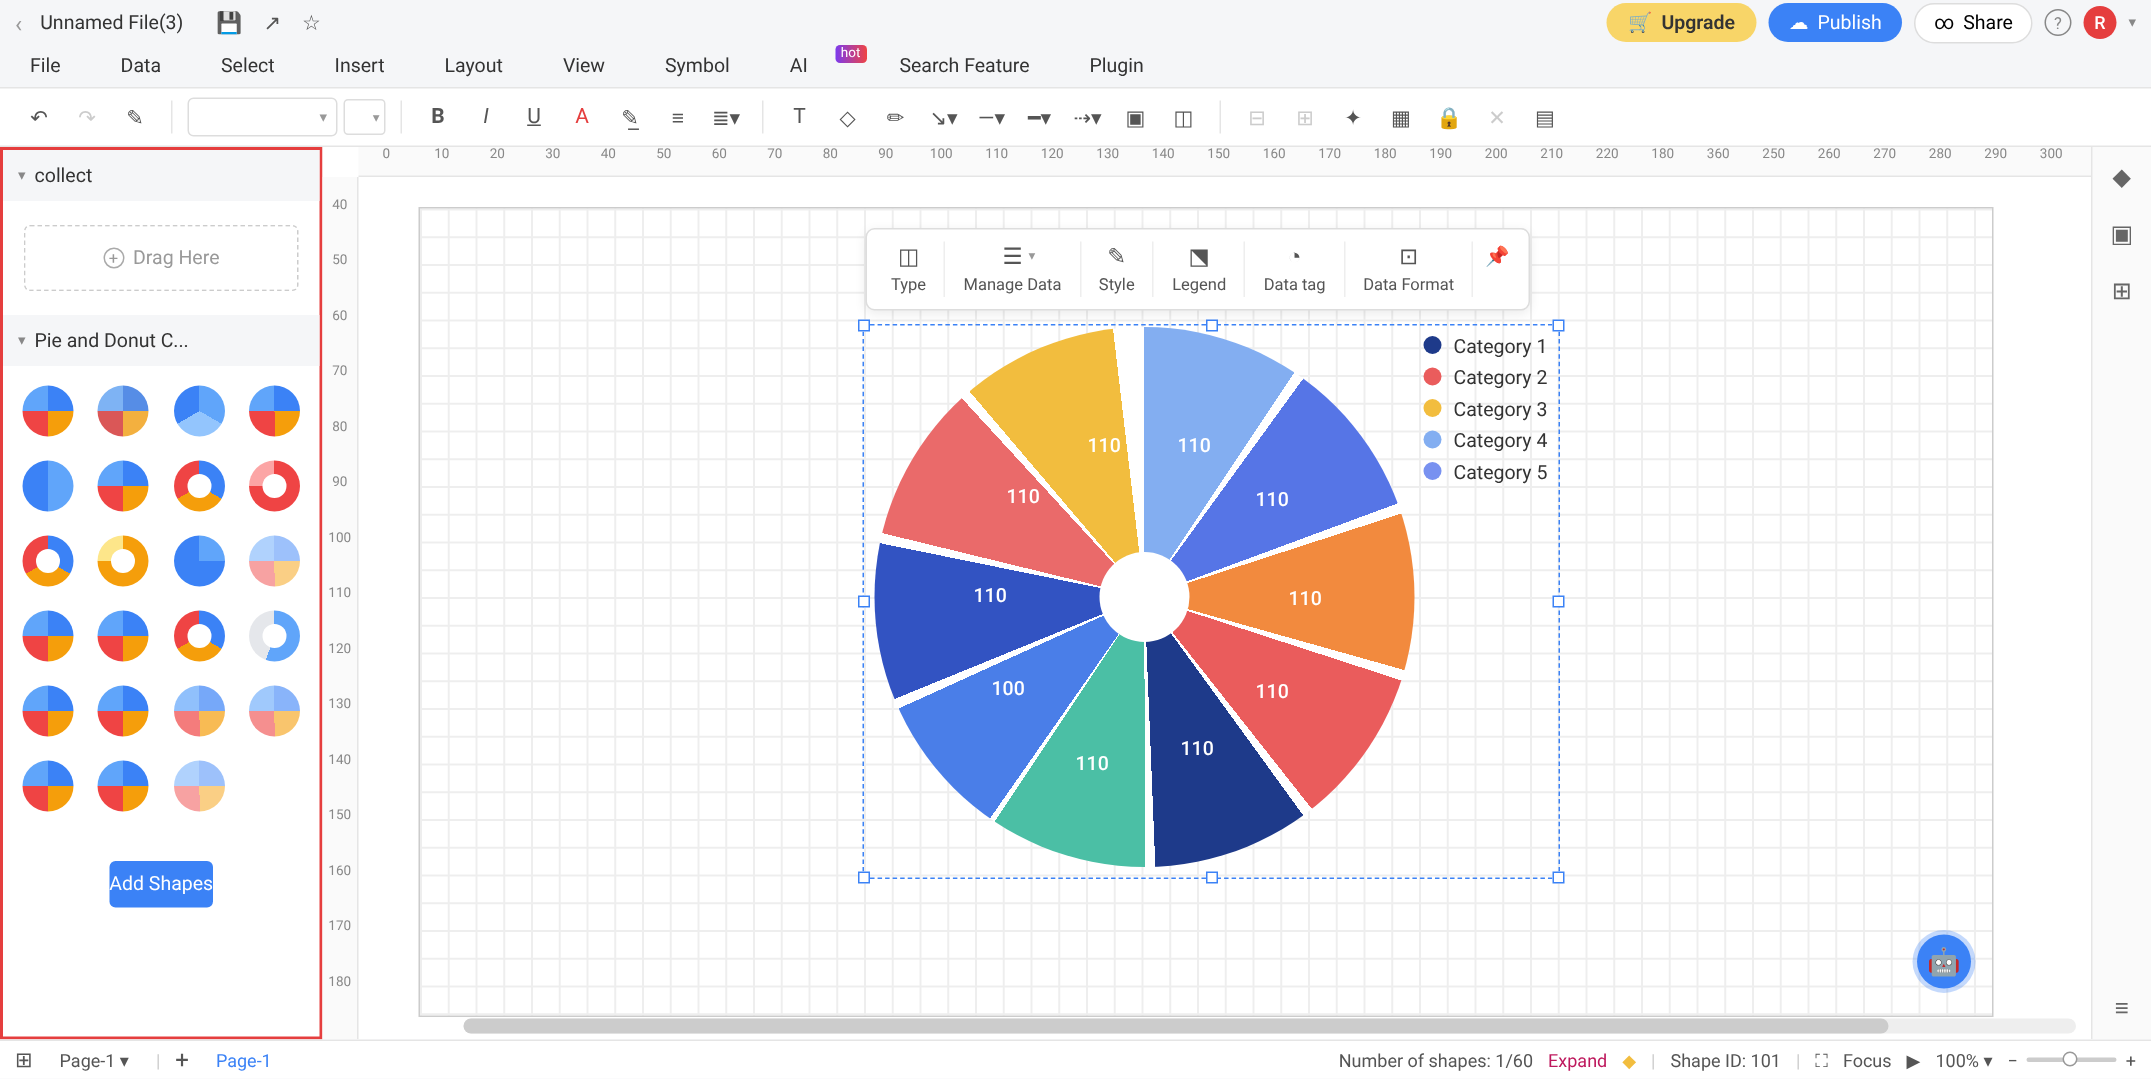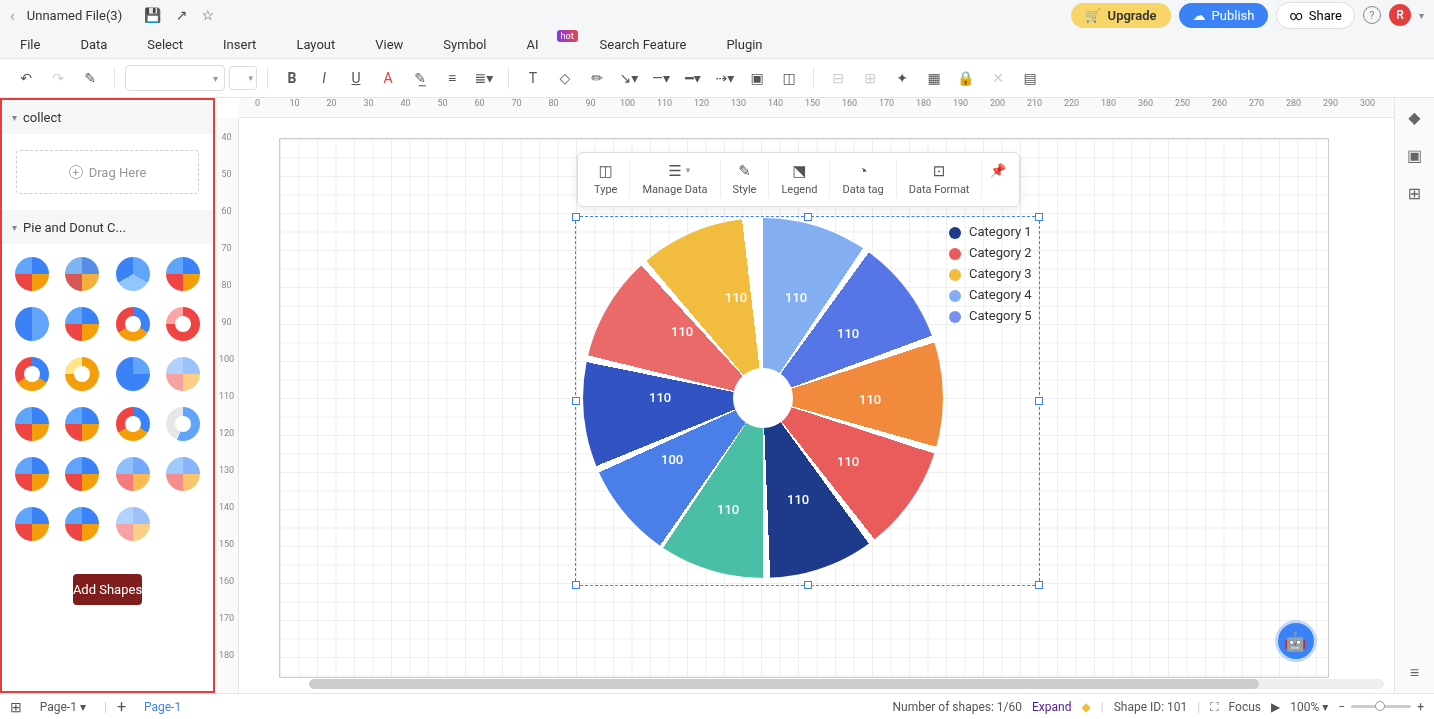--- a/index.html
+++ b/index.html
@@ -45,21 +45,21 @@
 .lp-header .collapse { font-size: 14px; color: #555; cursor: pointer; }
 .lp-section-head { height: 34px; background: #f5f6f8; display: flex; align-items: center; padding: 0 10px; font-size: 13px; color: #333; gap: 6px; cursor: pointer; }
 .lp-section-head .arrow { font-size: 10px; color: #888; }
 .drag-zone { margin: 16px 14px; height: 44px; border: 1px dashed #ccc; border-radius: 4px; display: flex; align-items: center; justify-content: center; gap: 6px; color: #999; font-size: 13px; }
 .drag-zone .plus { width:14px; height:14px; border:1.5px solid #aaa; border-radius:50%; display:flex; align-items:center; justify-content:center; font-size:11px;}
 .shape-grid { padding: 10px 10px; display: grid; grid-template-columns: repeat(4, 1fr); gap: 10px; overflow-y: auto; }
 .shape-thumb { width: 40px; height: 40px; display: flex; align-items: center; justify-content: center; cursor: pointer; }
 .pie-icon { width: 34px; height: 34px; border-radius: 50%; background: conic-gradient(#3b82f6 0 90deg, #f59e0b 90deg 180deg, #ef4444 180deg 270deg, #60a5fa 270deg 360deg); }
 .donut-icon { width: 34px; height: 34px; border-radius: 50%; background: conic-gradient(#3b82f6 0 120deg, #f59e0b 120deg 240deg, #ef4444 240deg 360deg); position: relative; }
 .donut-icon::after { content:""; position:absolute; top:9px; left:9px; width:16px; height:16px; background:#fff; border-radius:50%; }
-.add-shapes { margin: 20px auto 14px; background: #7f1d1d; color: #fff; border-radius: 4px; padding: 8px 0; font-size: 13px; cursor: pointer; width: fit-content; }
+.add-shapes { margin: 20px auto 14px; background: #3b82f6; color: #fff; border-radius: 4px; padding: 8px 0; font-size: 13px; cursor: pointer; width: fit-content; }
 
 
 .canvas-wrap { flex: 1; position: relative; background: #fff; overflow: hidden; }
 .ruler-h { height: 20px; background: #fafafa; border-bottom: 1px solid #e5e5e5; position: relative; margin-left: 24px; font-size:9px; color:#888; display:flex; }
 .ruler-h span { width: 37px; text-align:center; }
 .ruler-v { position: absolute; left: 0; top: 20px; width: 24px; bottom: 0; background: #fafafa; border-right: 1px solid #e5e5e5; font-size:9px; color:#888; display:flex; flex-direction:column; }
 .ruler-v span { height:37px; display:flex; align-items:center; justify-content:center; }
 .canvas-inner { position: absolute; left: 24px; top: 20px; right: 0; bottom: 0; }
 
 .grid-bg { position:absolute; left:40px; top:20px; width:1050px; height:540px; background:#fff;
@@ -103,40 +103,40 @@
     #ea6a6a 283.7deg 317.4deg,
     #fff 317.4deg 319.6deg,
     #f2bd3e 319.6deg 353.3deg,
     #fff 353.3deg 360deg
   ); z-index:6;}
 .pie-chart::after { content:""; position:absolute; left:50%; top:50%; width:60px; height:60px; background:#fff; border-radius:50%; transform:translate(-50%,-50%);}
 .pie-label { position:absolute; color:#fff; font-size:13px; font-weight:500; z-index:7;}
 
 
 .legend { position: absolute; left: 710px; top: 106px; z-index:7;}
-.legend-item { display: flex; align-items: flex-end; gap: 8px; font-size: 13px; color: #333; margin-bottom: 6px; }
+.legend-item { display: flex; align-items: flex-start; gap: 8px; font-size: 13px; color: #333; margin-bottom: 6px; }
 .legend-swatch { width: 12px; height: 12px; border-radius: 50%; }
 
 
 .right-rail { position:absolute; right:0; top:0; width:40px; bottom:0; background:#fafafa; border-left:1px solid #e5e5e5; display:flex; flex-direction:column; align-items:center; padding-top:8px; gap:16px;}
 .right-rail .rr-btn { width:22px; height:22px; display:flex; align-items:center; justify-content:center; color:#666; cursor:pointer; font-size:16px;}
 
 
 .h-scroll { position:absolute; left:70px; right:50px; bottom:4px; height:10px; background:#eee; border-radius:5px;}
 .h-scroll-thumb { position:absolute; left:0; width:950px; height:100%; background:#ccc; border-radius:5px;}
 
 
 .bottombar { position:absolute; bottom:0; left:0; right:0; height:26px; background:#fff; border-top:1px solid #e5e5e5; display:flex; align-items:center; padding:0 10px; font-size:12px; color:#555; gap:10px;}
 .bottombar .tabs-icon { font-size:14px;}
 .bottombar .page-tab { padding:2px 8px; cursor:pointer;}
 .bottombar .page-tab.active { color:#3b82f6;}
 .bottombar .add-tab { font-size:16px; color:#555; cursor:pointer;}
 .bottombar .spacer { flex:1;}
 .bottombar .status { color:#555;}
-.bottombar .expand-link { color:#4c1d95; cursor:pointer;text-align:center;}
+.bottombar .expand-link { color:#be185d; cursor:pointer;text-align:center;}
 .bottombar .diamond { color:#f2bd3e; font-size:12px;}
 .bottombar .zoom-ctrl { display:flex; align-items:center; gap:6px;}
 .bottombar .zoom-track { width:60px; height:3px; background:#ccc; position:relative; border-radius:2px;}
 .bottombar .zoom-thumb { position:absolute; left:24px; top:-4px; width:10px; height:10px; background:#fff; border:1px solid #999; border-radius:50%;}
 
 
 .chat-bubble { position:absolute; right:120px; bottom:60px; width:36px; height:36px; border-radius:50%; background:#3b82f6; box-shadow:0 0 0 3px rgba(59,130,246,0.3); display:flex; align-items:center; justify-content:center; color:#fff; font-size:18px;}
 
 </style>
 </head>

